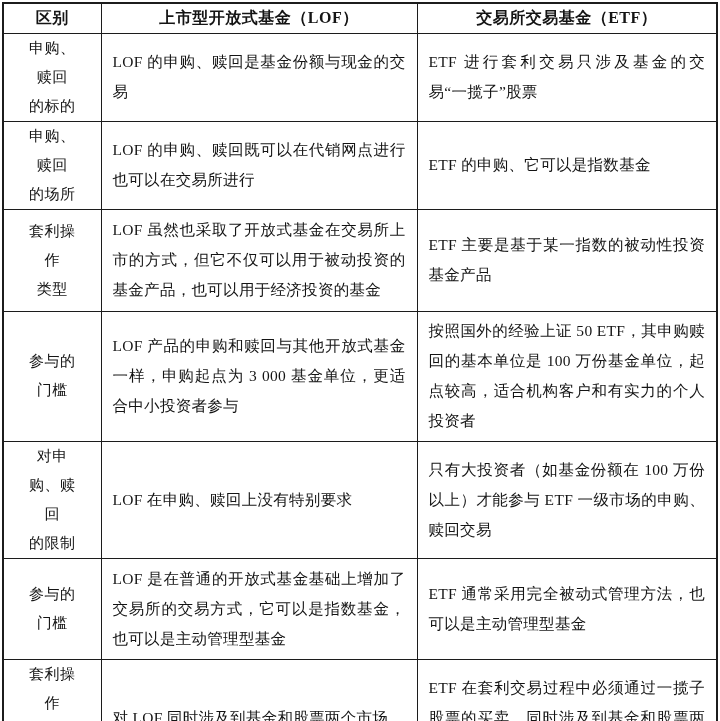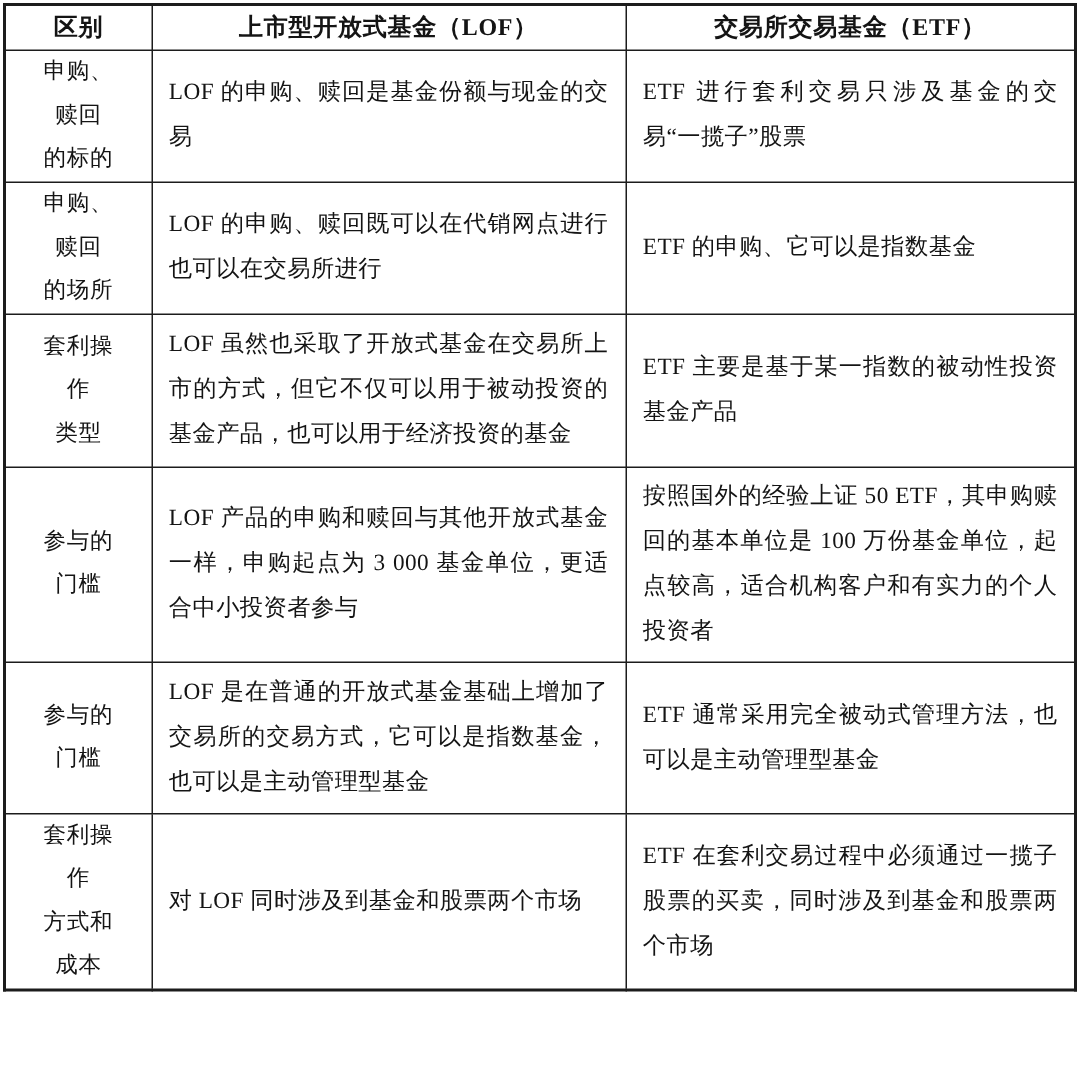--- a/index.html
+++ b/index.html
@@ -90,20 +90,26 @@
       <td class="label-cell">套利操作
 类型</td>
       <td class="text-cell">LOF 虽然也采取了开放式基金在交易所上市的方式，但它不仅可以用于被动投资的基金产品，也可以用于经济投资的基金</td>
       <td class="text-cell">ETF 主要是基于某一指数的被动性投资基金产品</td>
     </tr>
     <tr class="r4">
       <td class="label-cell">参与的门槛</td>
       <td class="text-cell">LOF 产品的申购和赎回与其他开放式基金一样，申购起点为 3 000 基金单位，更适合中小投资者参与</td>
       <td class="text-cell">按照国外的经验上证 50 ETF，其申购赎回的基本单位是 100 万份基金单位，起点较高，适合机构客户和有实力的个人投资者</td>
     </tr>
+    <tr class="r5">
+      <td class="label-cell">对申购、赎回
+的限制</td>
+      <td class="text-cell">LOF 在申购、赎回上没有特别要求</td>
+      <td class="text-cell">只有大投资者（如基金份额在 100 万份以上）才能参与 ETF 一级市场的申购、赎回交易</td>
+    </tr>
     <tr class="r6">
       <td class="label-cell">参与的门槛</td>
       <td class="text-cell">LOF 是在普通的开放式基金基础上增加了交易所的交易方式，它可以是指数基金，也可以是主动管理型基金</td>
       <td class="text-cell">ETF 通常采用完全被动式管理方法，也可以是主动管理型基金</td>
     </tr>
     <tr class="r7">
       <td class="label-cell">套利操作
 方式和成本</td>
       <td class="text-cell">对 LOF 同时涉及到基金和股票两个市场</td>
       <td class="text-cell">ETF 在套利交易过程中必须通过一揽子股票的买卖，同时涉及到基金和股票两个市场</td>

